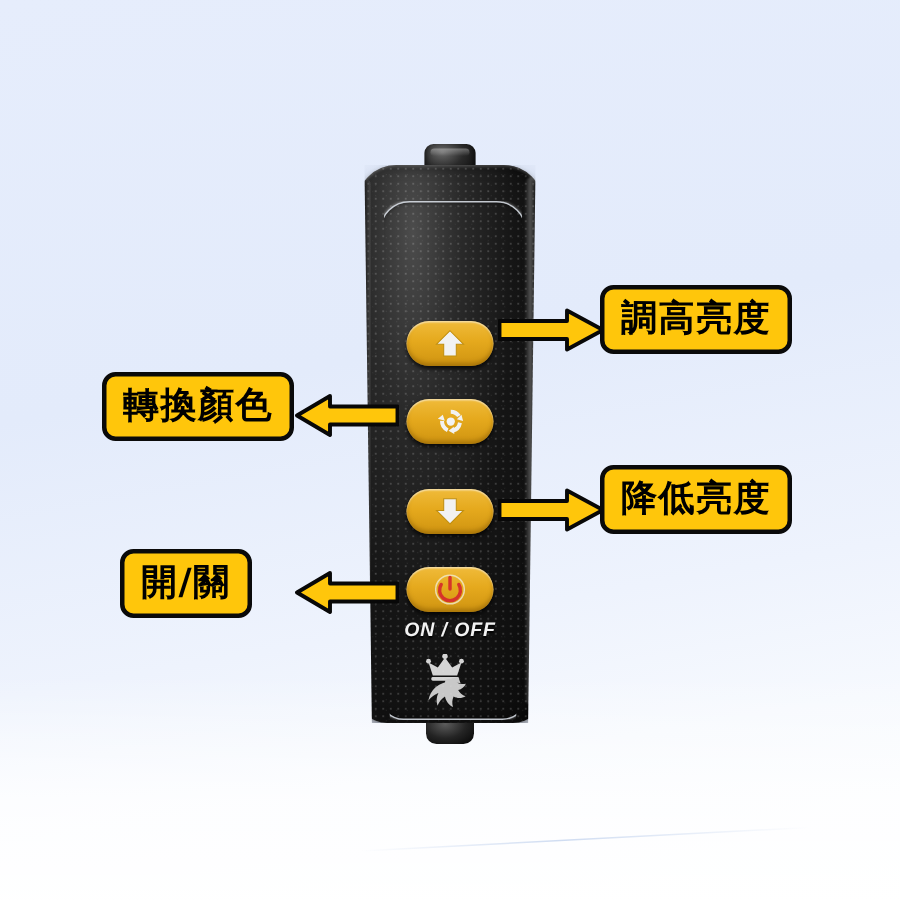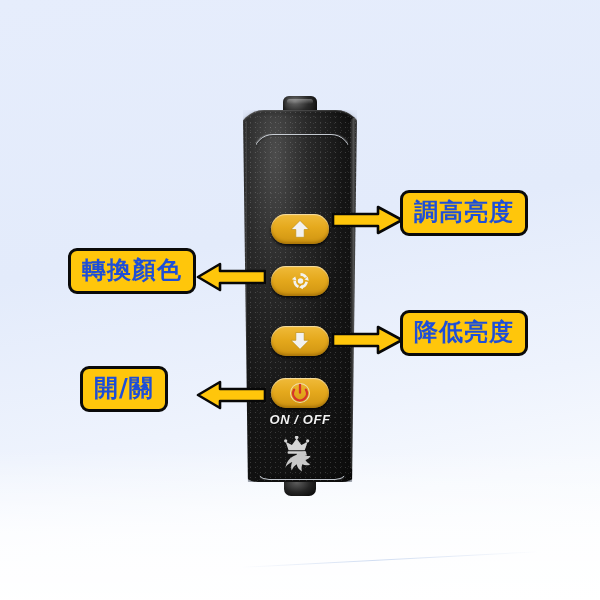--- a/index.html
+++ b/index.html
@@ -116,21 +116,21 @@
     position:absolute;left:50%;transform:translateX(-50%);top:326px;
     width:46px;height:42px;opacity:.9;
   }
 
   
   .callout{
     position:absolute;
     background:#ffc60b;
     border:3.5px solid #0a0a0a;
     border-radius:9px;
-    color:#1d4ed8;
+    color:#000000;
     font-size:24px;font-weight:bold;
     line-height:1;
     padding:7px 11px 9px 11px;
     white-space:nowrap;
     font-family:"DejaVu Sans","Liberation Sans",sans-serif;
     letter-spacing:1px;
   }
   #label-bright-up{left:400px;top:190px;}
   #label-color{left:68px;top:248px;}
   #label-bright-down{left:400px;top:310px;}

